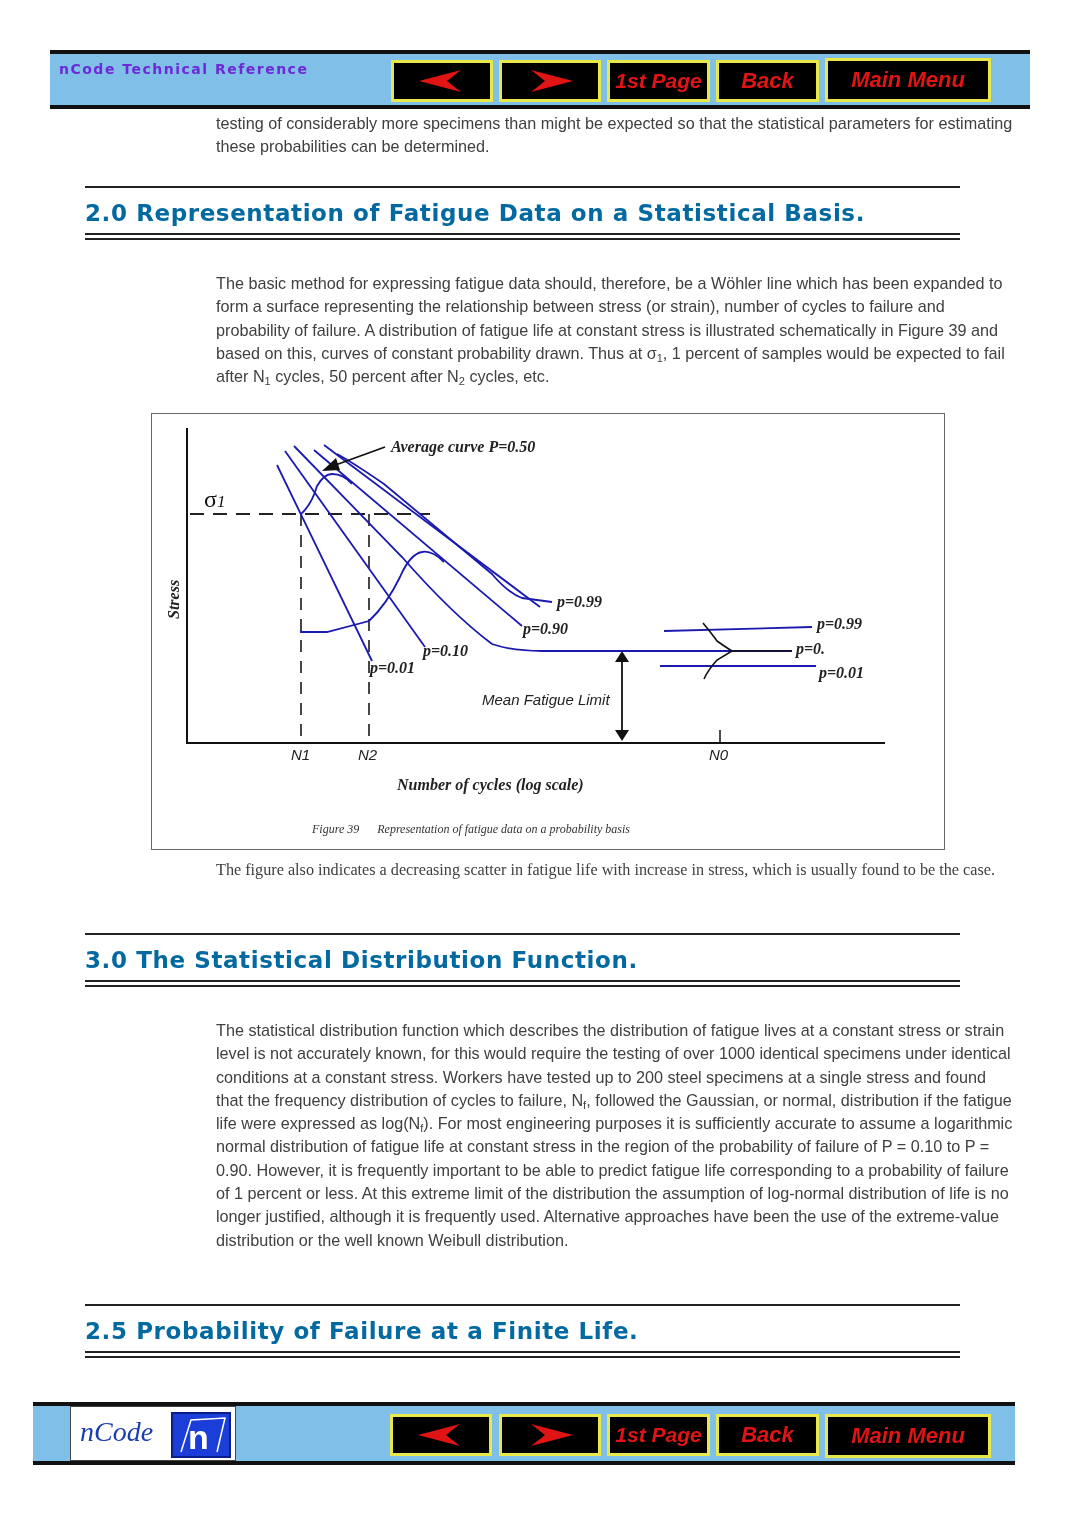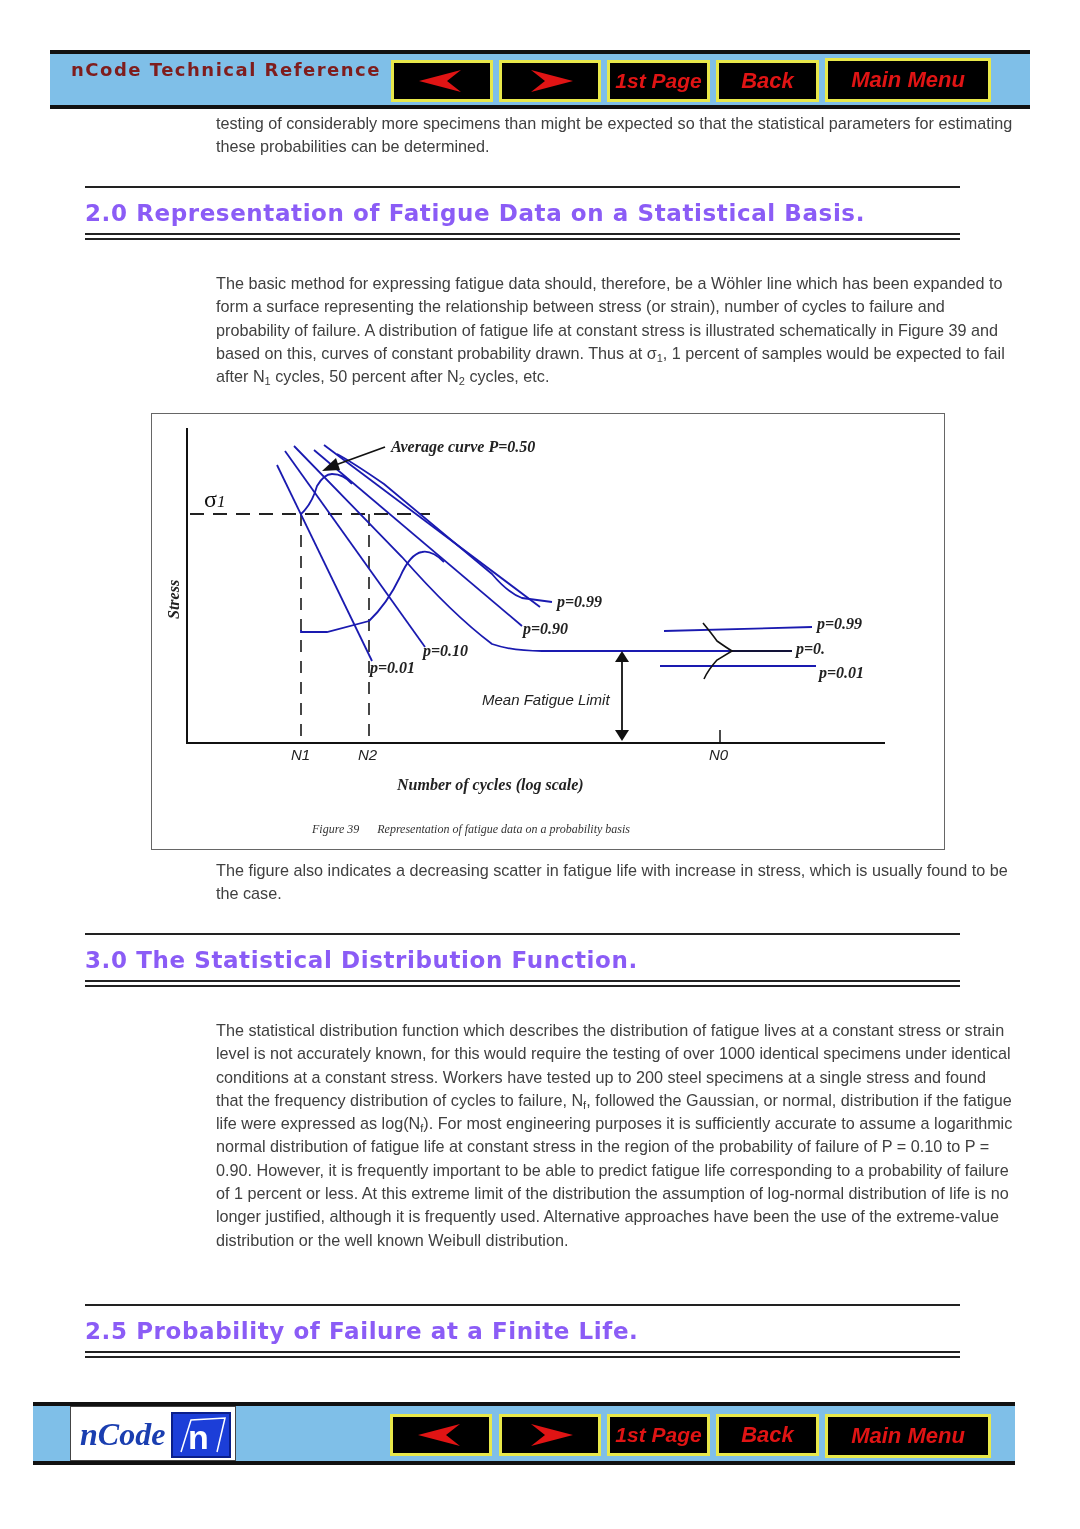--- a/index.html
+++ b/index.html
@@ -1,29 +1,29 @@
 <!DOCTYPE html>
 <html><head>
 <meta charset="utf-8">
 <style>
   html, body { margin:0; padding:0; }
   body { width:1080px; height:1529px; background:#ffffff; position:relative; overflow:hidden;
          font-family:"Liberation Sans", sans-serif; color:#1a1a1a; }
   
   .navbar { position:absolute; background:#7fbfe8; border-top:4px solid #111; border-bottom:4px solid #111; box-sizing:border-box; }
-  .nav-title { position:absolute; font-family:"DejaVu Sans", sans-serif; font-weight:bold; font-size:18px; letter-spacing:1.5px; color:#7f1d1d; line-height:25px;margin-left:12px; }
+  .nav-title { position:absolute; font-family:"DejaVu Sans", sans-serif; font-weight:bold; font-size:14px; letter-spacing:1.5px; color:#6d28d9; line-height:25px; }
   .navbtn { position:absolute; background:#000; border:3px solid #e8e84a; box-sizing:border-box; display:flex; align-items:center; justify-content:center;
             color:#e01414; font-weight:bold; font-family:"Liberation Sans", sans-serif; font-size:22px; cursor:pointer;font-style:italic; }
   .navbtn svg { display:block; }
   .logo-box { position:absolute; background:#fff; border:1px solid #444; box-sizing:border-box; }
-  .logo-text { position:absolute; font-family:"Liberation Serif", serif; font-style:italic; font-weight:bold; color:#1a3eb0; font-size:32px; }
+  .logo-text { position:absolute; font-family:"Liberation Serif", serif; font-style:italic; font-weight:normal; color:#1a3eb0; font-size:28px; }
   .logo-mark { position:absolute; background:#1c3ed8; border:2px solid #0a1e8a; box-sizing:border-box; }
   
   .para { position:absolute; left:216px; width:800px; font-size:16.2px; line-height:23.3px; color:#404040; }
-  .heading { position:absolute; left:85px; font-family:"DejaVu Sans", sans-serif; font-weight:bold; color:#8b5cf6; font-size:23px; letter-spacing:0.6px; }
+  .heading { position:absolute; left:85px; font-family:"DejaVu Sans", sans-serif; font-weight:bold; color:#0369a1; font-size:23px; letter-spacing:0.6px; }
   .rule { position:absolute; left:85px; width:875px; background:#222; }
   sub { font-size:11px; vertical-align:-3px; line-height:0; }
   .caption { position:absolute; left:312px; font-family:"Liberation Serif", serif; font-style:italic; font-size:12px; color:#333; }
   .figure-box { position:absolute; left:151px; top:413px; width:794px; height:437px; border:1px solid #666; box-sizing:border-box; }
   .chart-label { font-family:"Liberation Serif", serif; font-style:italic; font-weight:bold; fill:#222; }
   .chart-sans { font-family:"Liberation Sans", sans-serif; font-style:italic; fill:#222; }
 </style>
 </head>
 <body>
 
@@ -112,21 +112,21 @@
     <text class="chart-sans" x="330" y="291" font-size="15">Mean Fatigue Limit</text>
     <text class="chart-sans" x="139" y="346" font-size="15">N1</text>
     <text class="chart-sans" x="206" y="346" font-size="15">N2</text>
     <text class="chart-sans" x="557" y="346" font-size="15">N0</text>
     <text class="chart-label" x="245" y="376" font-size="16">Number of cycles (log scale)</text>
   </svg>
 </div>
 
 <div class="caption" style="top:822px;"><span>Figure 39</span><span style="display:inline-block; width:18px;"></span><span>Representation of fatigue data on a probability basis</span></div>
 
-<div class="para" style="top:859px;">The figure also indicates a decreasing scatter in fatigue life with increase in stress, which is usually found to be the case.</div>
+<div class="para" style="top:859px;font-family:Liberation Serif, serif;">The figure also indicates a decreasing scatter in fatigue life with increase in stress, which is usually found to be the case.</div>
 
 <div class="rule" style="top:933px; height:2px;"></div>
 <div class="heading" style="top:947px;">3.0 The Statistical Distribution Function.</div>
 <div class="rule" style="top:980px; height:2px;"></div>
 <div class="rule" style="top:985px; height:2px;"></div>
 
 <div class="para" style="top:1019px;"><span>The statistical distribution function which describes the distribution of fatigue lives at a constant stress or strain level is not accurately known, for this would require the testing of over 1000 identical specimens under identical conditions at a constant stress. Workers have tested up to 200 steel specimens at a single stress and found that the frequency distribution of cycles to failure, N</span><sub>f</sub><span>, followed the Gaussian, or normal, distribution if the fatigue life were expressed as log(N</span><sub>f</sub><span>). For most engineering purposes it is sufficiently accurate to assume a logarithmic normal distribution of fatigue life at constant stress in the region of the probability of failure of P = 0.10 to P = 0.90. However, it is frequently important to be able to predict fatigue life corresponding to a probability of failure of 1 percent or less. At this extreme limit of the distribution the assumption of log-normal distribution of life is no longer justified, although it is frequently used. Alternative approaches have been the use of the extreme-value distribution or the well known Weibull distribution.</span></div>
 
 <div class="rule" style="top:1304px; height:2px;"></div>
 <div class="heading" style="top:1318px;">2.5 Probability of Failure at a Finite Life.</div>

